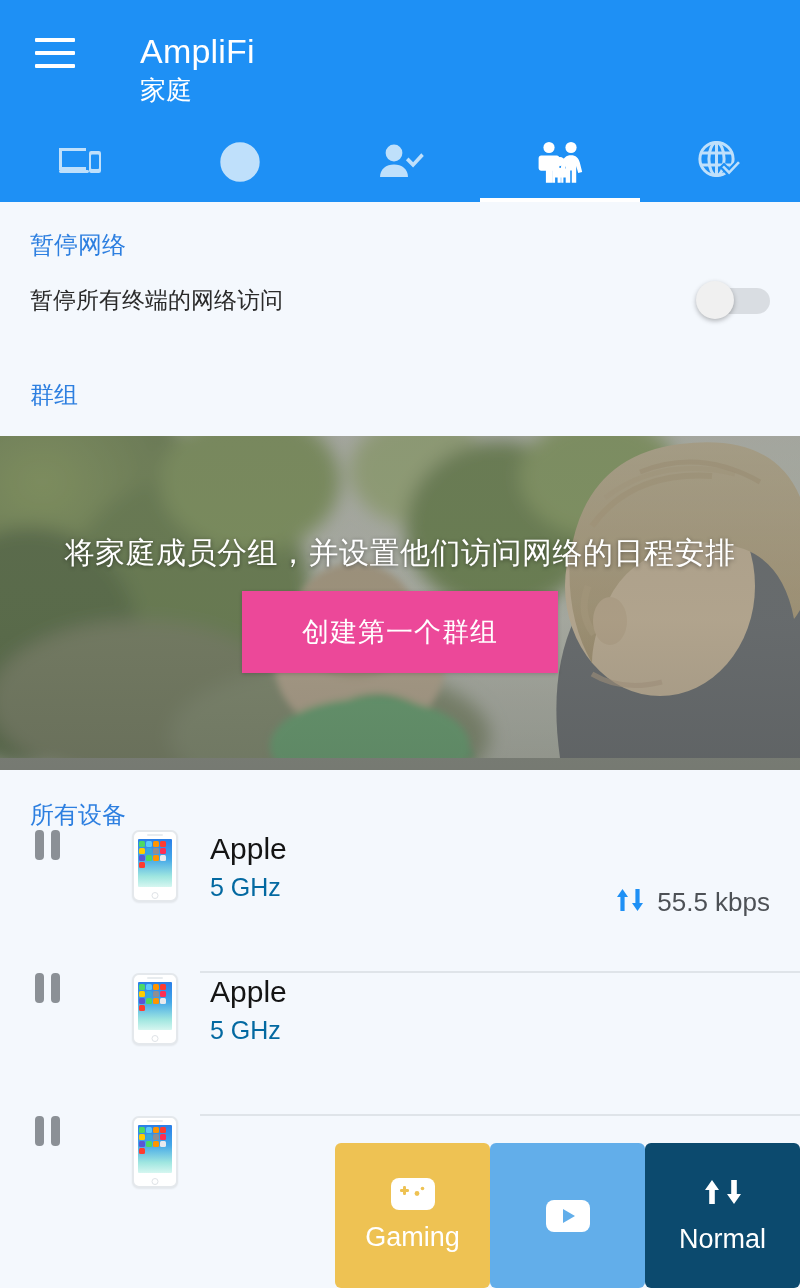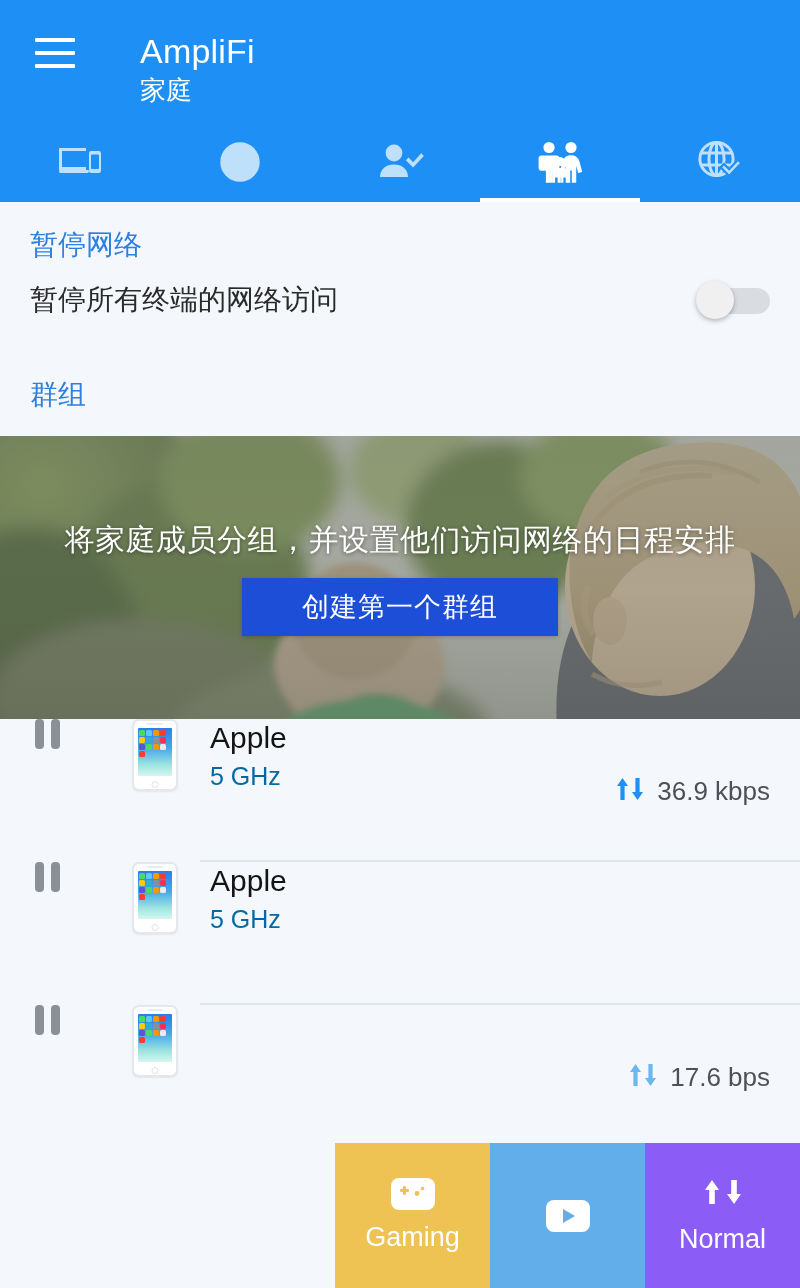--- a/index.html
+++ b/index.html
@@ -35,63 +35,63 @@
   .tab .ic{ fill:#bfe0fb; }
   .tab.active .ic{ fill:#ffffff; }
   .tab.active:after{
     content:""; position:absolute; left:0; right:0; bottom:0; height:4px; background:#ffffff;
   }
 
   
   .content{ position:relative; background:#f4f8fd; }
 
   .section-head{
-    color:#2d7fe0; font-size:28px; padding:28px 30px 0 30px; line-height:30px;
+    color:#2d7fe0; font-size:24px; padding:28px 30px 0 30px; line-height:30px;
   }
   .section-head.tight{ padding-top:30px; }
 
   .row-toggle{
     display:flex; align-items:center; justify-content:space-between;
     padding:22px 30px 34px 30px;
   }
-  .row-toggle .lbl{ color:#2a2a2a; font-size:28px; line-height:36px; }
+  .row-toggle .lbl{ color:#2a2a2a; font-size:23px; line-height:36px; }
   .switch{
     position:relative; width:74px; height:34px; cursor:pointer;
   }
   .switch .track{
     position:absolute; right:0; top:5px; width:58px; height:26px; border-radius:13px;
     background:#d9dde2;
   }
   .switch .thumb{
     position:absolute; left:0; top:0; width:38px; height:38px; border-radius:50%;
     background:#f0f0f0; box-shadow:0 2px 5px rgba(0,0,0,.28);
     margin-top:-2px;
   }
 
   
   .hero{
-    position:relative; height:283px; width:100%; overflow:hidden;
+    position:relative; height:334px; width:100%; overflow:hidden;
     background:#8a8f86;
   }
   .hero .photo{ position:absolute; inset:0; }
   .hero .scrim{
     position:absolute; inset:0;
     background:linear-gradient(180deg, rgba(110,112,104,.42) 0%, rgba(110,112,104,.34) 55%, rgba(90,92,86,.42) 100%);
   }
   .hero-inner{
     position:absolute; inset:0; display:flex; flex-direction:column;
     align-items:center; justify-content:center;
   }
   .hero-text{
     color:#ffffff; font-size:30px; line-height:40px; text-align:center;
     text-shadow:0 1px 4px rgba(0,0,0,.45); padding:0 18px; letter-spacing:.5px;
   }
   .hero-btn{
-    margin-top:18px; background:#1d4ed8; color:#ffffff; border:none;
-    font-family:inherit; font-size:27px; line-height:34px; padding:12px 60px;
+    margin-top:18px; background:#ec4899; color:#ffffff; border:none;
+    font-family:inherit; font-size:27px; line-height:34px; padding:24px 60px;
     cursor:pointer; letter-spacing:1px;
     box-shadow:0 1px 4px rgba(0,0,0,.18);
   }
 
   
   .devices{ background:#f4f8fd; }
   .dev-row{
     position:relative; display:flex; height:143px; padding:0 30px;
   }
   .dev-row .pause{
@@ -126,26 +126,26 @@
     position:absolute; bottom:1px; left:50%; transform:translateX(-50%);
     width:7px; height:7px; border-radius:50%; border:1px solid #dfe3e7;
   }
 
   
   .prio{
     position:absolute; left:335px; right:0; bottom:0; height:145px; display:flex;
   }
   .prio .seg{
     flex:1 1 0; display:flex; flex-direction:column; align-items:center; justify-content:center;
-    cursor:pointer; gap:10px;
+    cursor:pointer; gap:10px;border-radius:6px;
   }
   .prio .seg .plabel{ color:#ffffff; font-size:27px; line-height:34px; }
   .seg-gaming{ background:#eec253; }
   .seg-streaming{ background:#62aeea; }
-  .seg-normal{ background:#8b5cf6; }
+  .seg-normal{ background:#0c4a6e; }
   .icon-box{
     width:44px; height:32px; background:#ffffff; border-radius:8px;
     display:flex; align-items:center; justify-content:center;
   }
 </style>
 </head>
 <body>
 
 <div id="app">
 
@@ -287,20 +287,21 @@
         </g>
         <rect x="0" y="0" width="800" height="322" fill="#8d9088" opacity=".18"></rect>
       </svg>
       <div class="scrim"></div>
       <div class="hero-inner">
         <div class="hero-text">将家庭成员分组，并设置他们访问网络的日程安排</div>
         <button class="hero-btn">创建第一个群组</button>
       </div>
     </div>
 
+    <div class="section-head tight">所有设备</div>
 
     <div class="devices">
 
       <div class="dev-row">
         <div class="pause">
           <i></i>
           <i></i>
         </div>
         <div class="dev-thumb">
           <div class="phone">
@@ -327,21 +328,21 @@
           <div class="dev-name">Apple</div>
           <div class="dev-band">5 GHz</div>
         </div>
         <div class="dev-rate">
           <span>
             <svg width="30" height="26" viewBox="0 0 30 26">
               <path d="M7.5 2 L13 10 H9.6 V24 H5.4 V10 H2 Z" fill="#1e90f5"></path>
               <path d="M22.5 24 L28 16 H24.6 V2 H20.4 V16 H17 Z" fill="#1e90f5"></path>
             </svg>
           </span>
-          <span class="num">36.9 kbps</span>
+          <span class="num">55.5 kbps</span>
         </div>
         <div class="divider"></div>
       </div>
 
       <div class="dev-row">
         <div class="pause">
           <i></i>
           <i></i>
         </div>
         <div class="dev-thumb">

